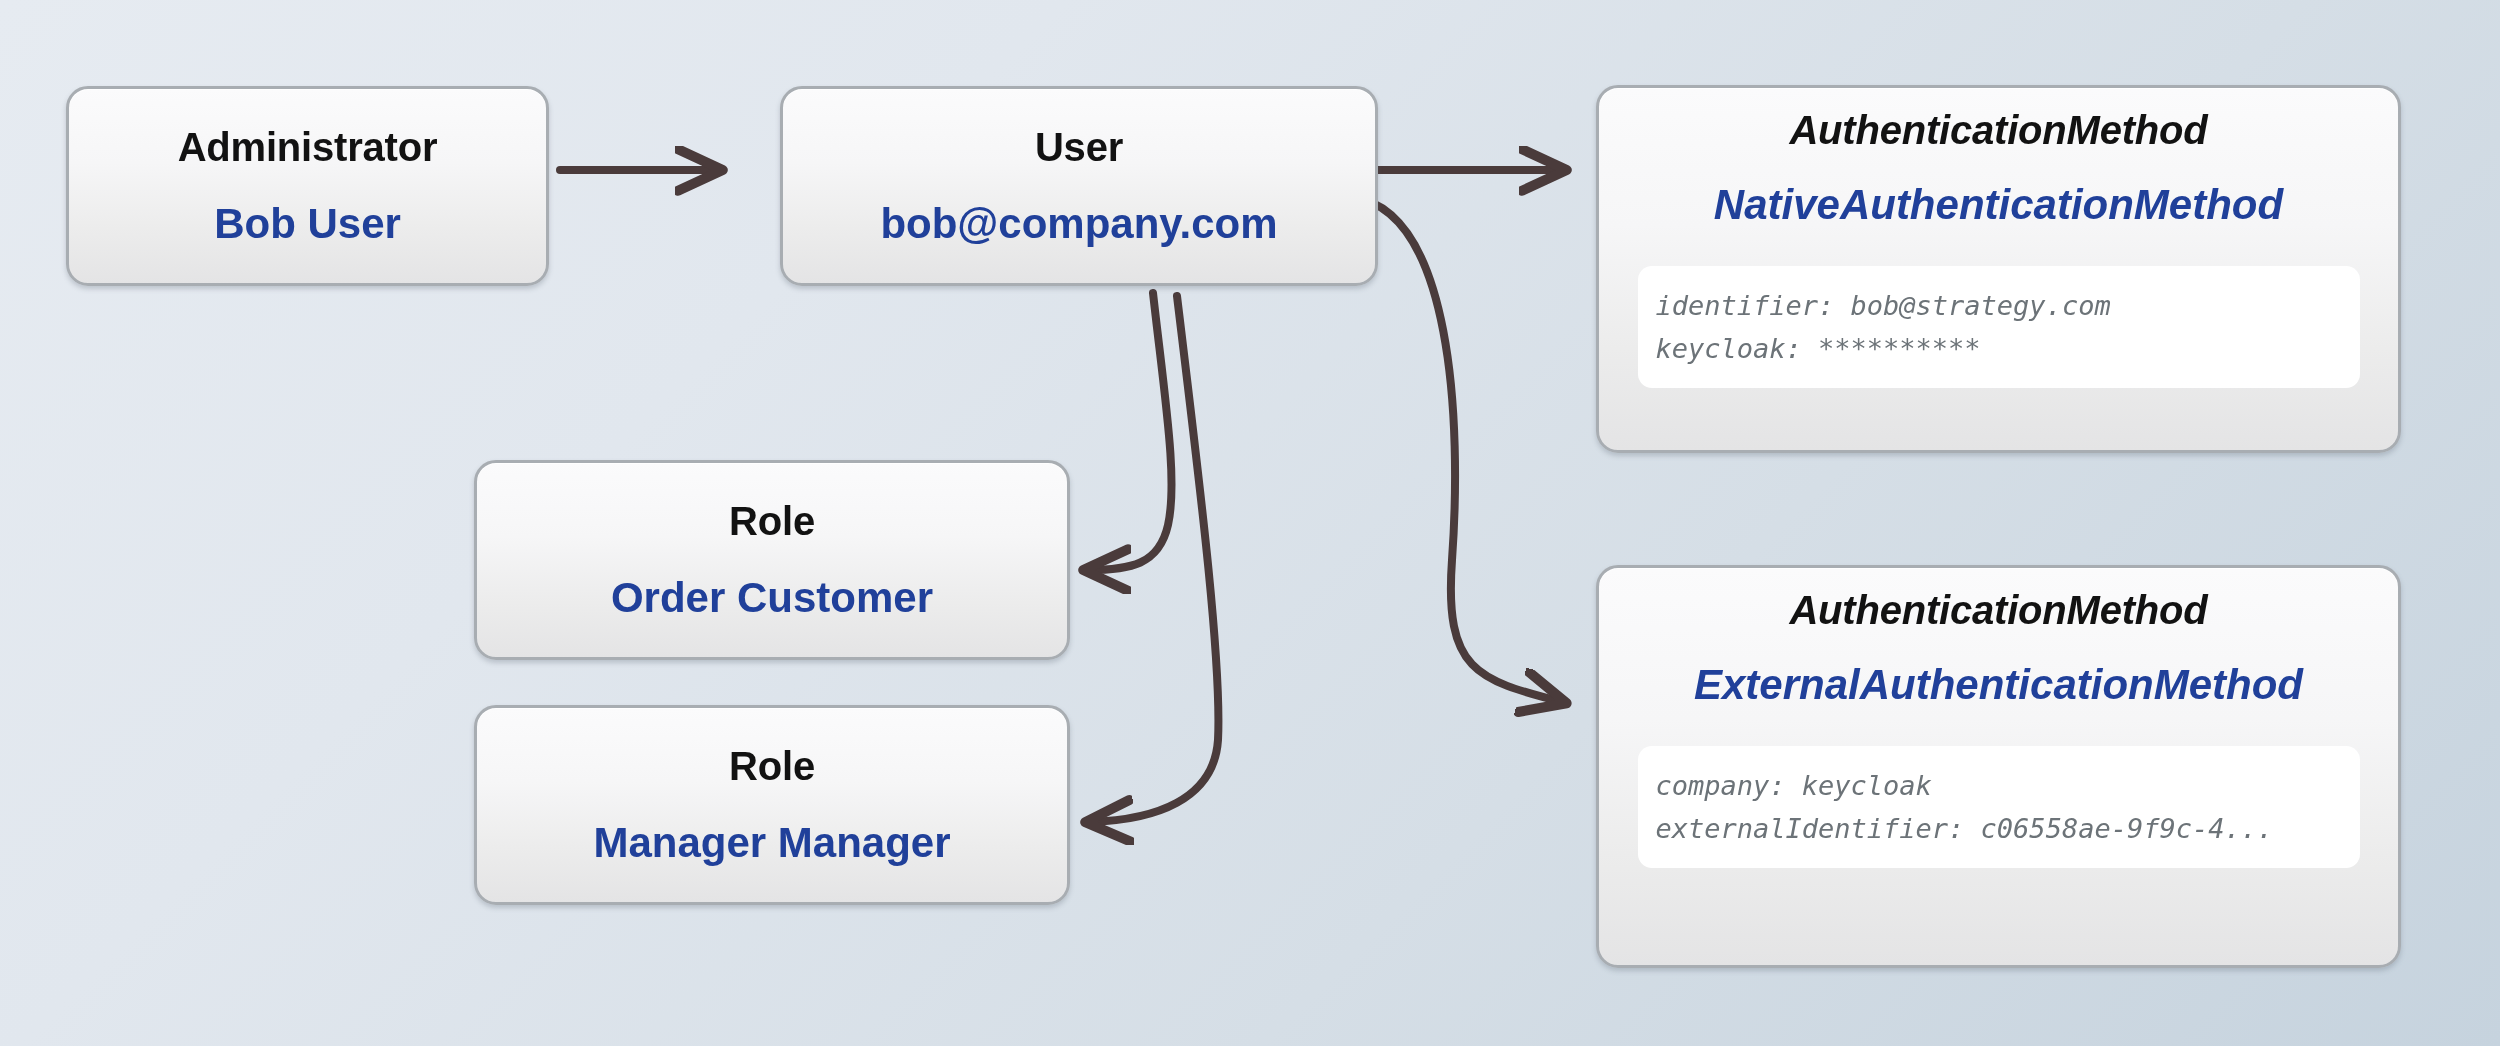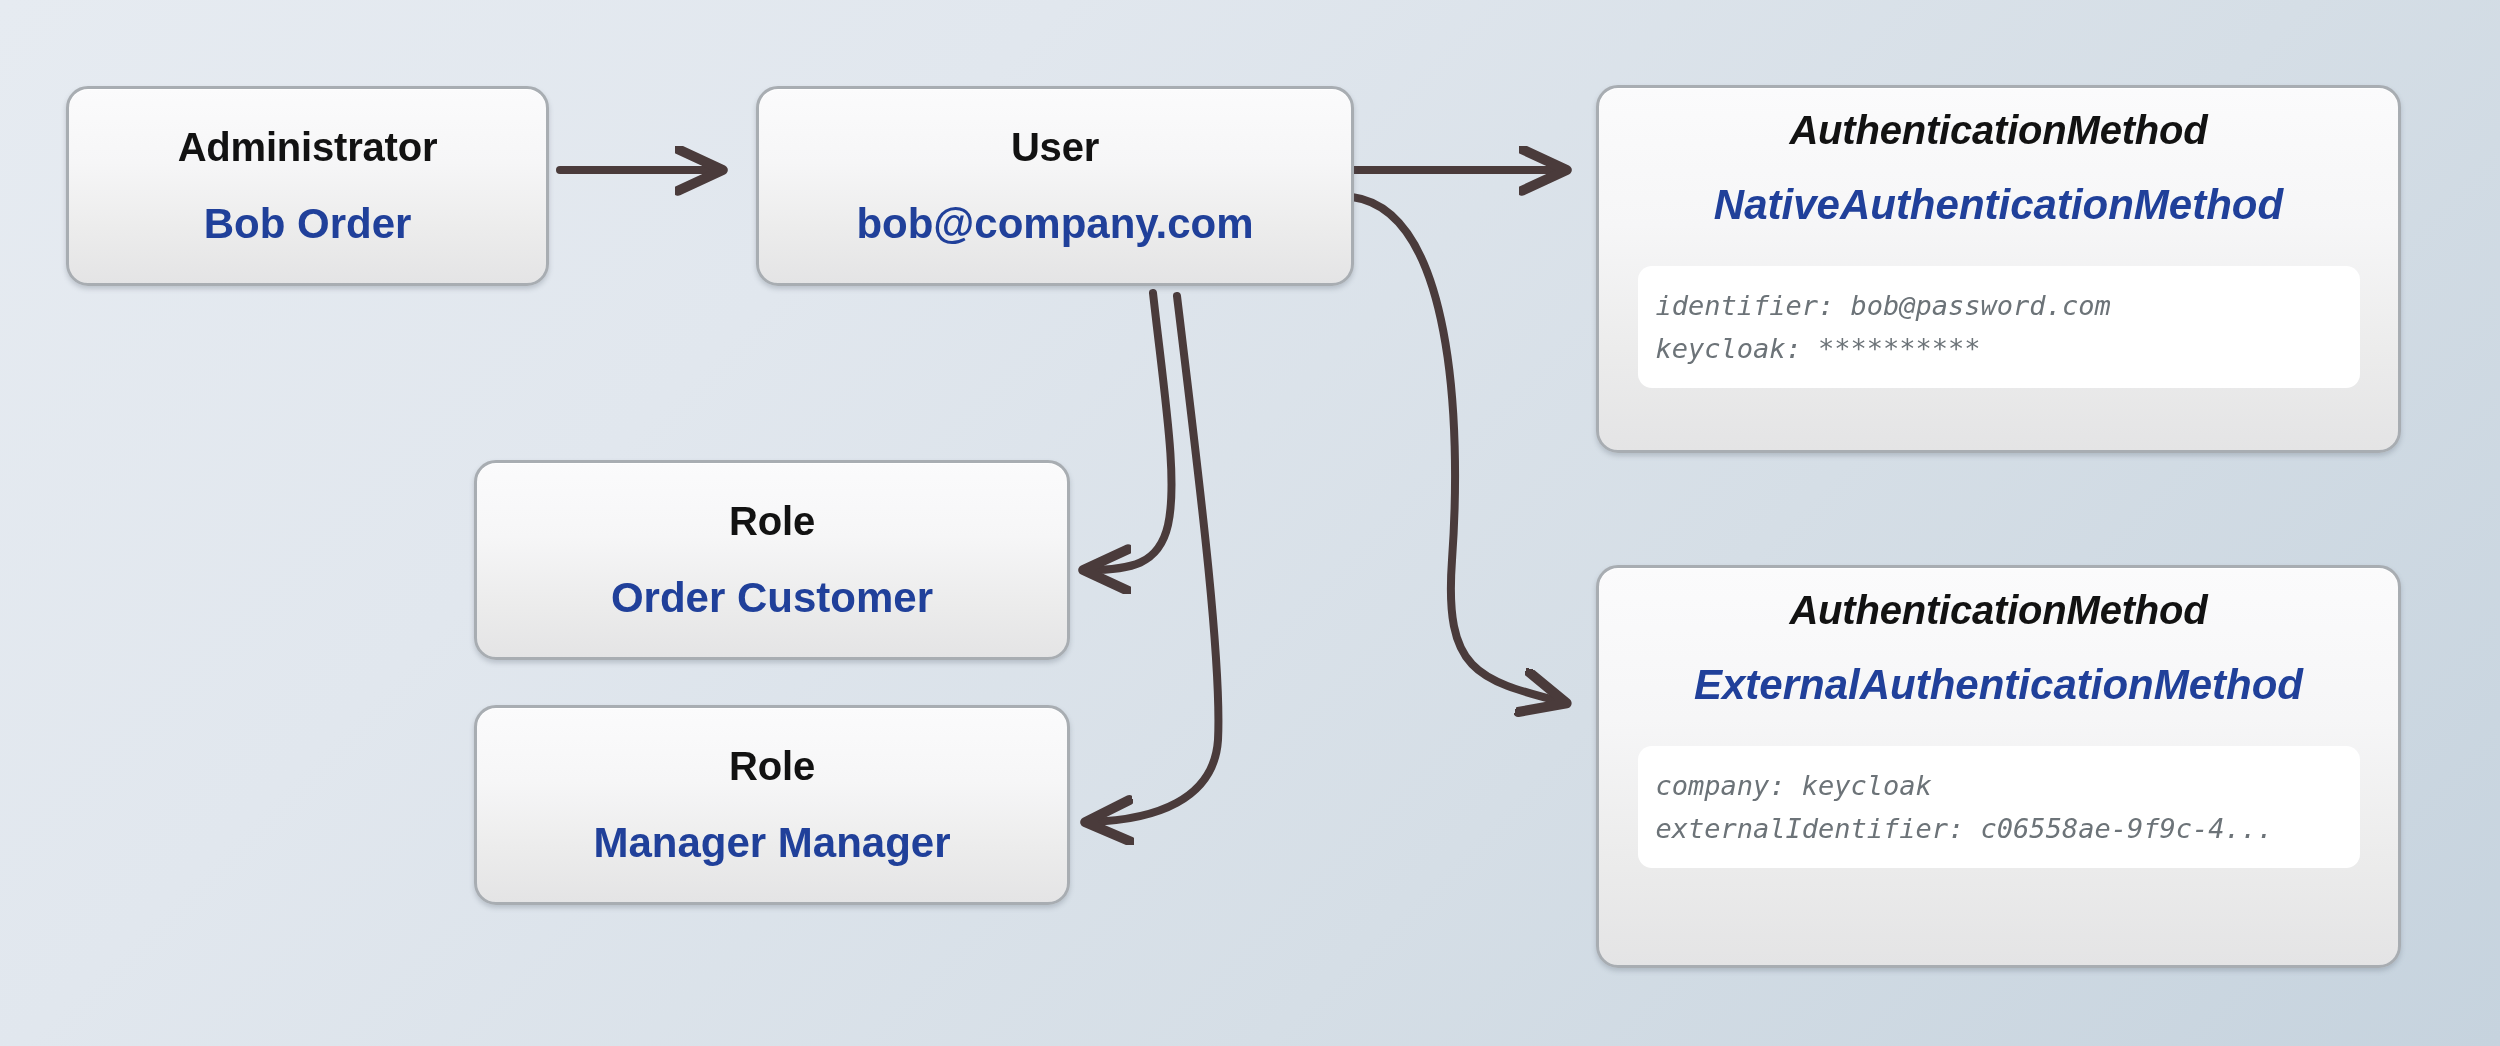--- a/index.html
+++ b/index.html
@@ -67,21 +67,21 @@
   }
 
   
   .node.simple {
     justify-content: center;
     gap: 36px;
   }
 
   
   #node-administrator { left: 66px;  top: 86px;  width: 483px;  height: 200px; }
-  #node-user          { left: 756px; top: 86px;  width: 598px;  height: 200px; }
+  #node-user          { left: 780px; top: 86px;  width: 598px;  height: 200px; }
   #node-role-order    { left: 474px; top: 460px; width: 596px;  height: 200px; }
   #node-role-customer { left: 474px; top: 705px; width: 596px;  height: 200px; }
 
   #node-auth-native   { left: 1596px; top: 85px;  width: 805px; height: 368px; }
   #node-auth-external { left: 1596px; top: 565px; width: 805px; height: 403px; }
 
   
   .node.detailed {
     justify-content: flex-start;
     padding-top: 22px;
@@ -128,21 +128,21 @@
       <path d="M 1352,197 C 1452,210 1462,420 1452,560 C 1444,672 1478,680 1562,702" marker-end="url(#arrowhead)"></path>
 
       <path d="M 1153,293 C 1165,400 1178,480 1168,525 C 1159,565 1130,570 1088,570" marker-end="url(#arrowhead)"></path>
 
       <path d="M 1177,296 C 1198,470 1222,660 1218,740 C 1214,800 1155,820 1090,822" marker-end="url(#arrowhead)"></path>
     </g>
   </svg>
 
   <div class="node simple" id="node-administrator">
     <div class="node-type">Administrator</div>
-    <div class="node-name">Bob Order</div>
+    <div class="node-name">Bob User</div>
   </div>
 
   <div class="node simple" id="node-user">
     <div class="node-type">User</div>
     <div class="node-name">bob@company.com</div>
   </div>
 
   <div class="node simple" id="node-role-order">
     <div class="node-type">Role</div>
     <div class="node-name">Order Customer</div>
@@ -150,21 +150,21 @@
 
   <div class="node simple" id="node-role-customer">
     <div class="node-type">Role</div>
     <div class="node-name">Manager Manager</div>
   </div>
 
   <div class="node detailed" id="node-auth-native">
     <div class="node-type">AuthenticationMethod</div>
     <div class="node-name">NativeAuthenticationMethod</div>
     <div class="attrs">
-      <div class="attr-line">identifier: bob@password.com</div>
+      <div class="attr-line">identifier: bob@strategy.com</div>
       <div class="attr-line">keycloak: **********</div>
     </div>
   </div>
 
   <div class="node detailed" id="node-auth-external">
     <div class="node-type">AuthenticationMethod</div>
     <div class="node-name">ExternalAuthenticationMethod</div>
     <div class="attrs">
       <div class="attr-line">company: keycloak</div>
       <div class="attr-line">externalIdentifier: c06558ae-9f9c-4...</div>

